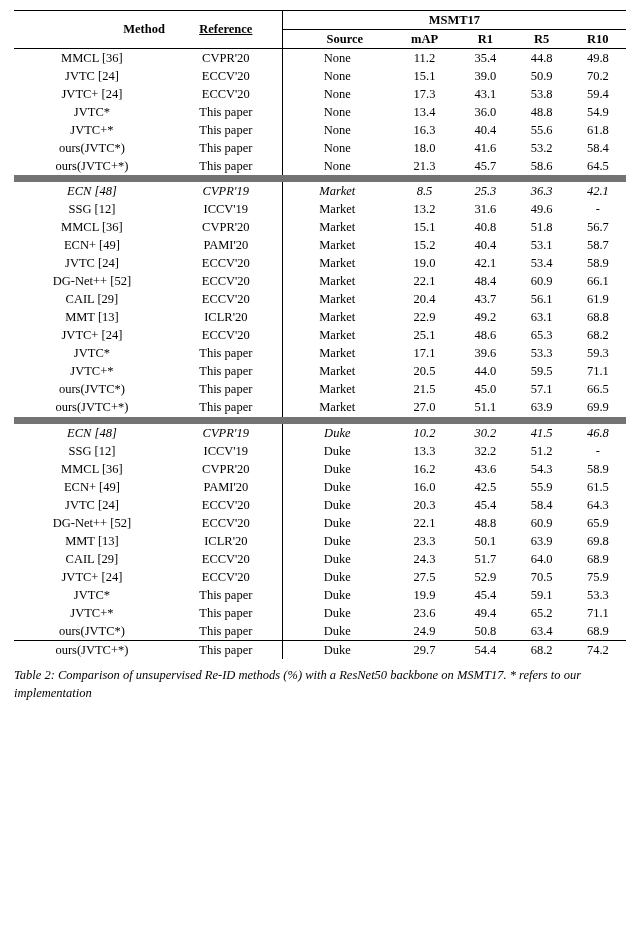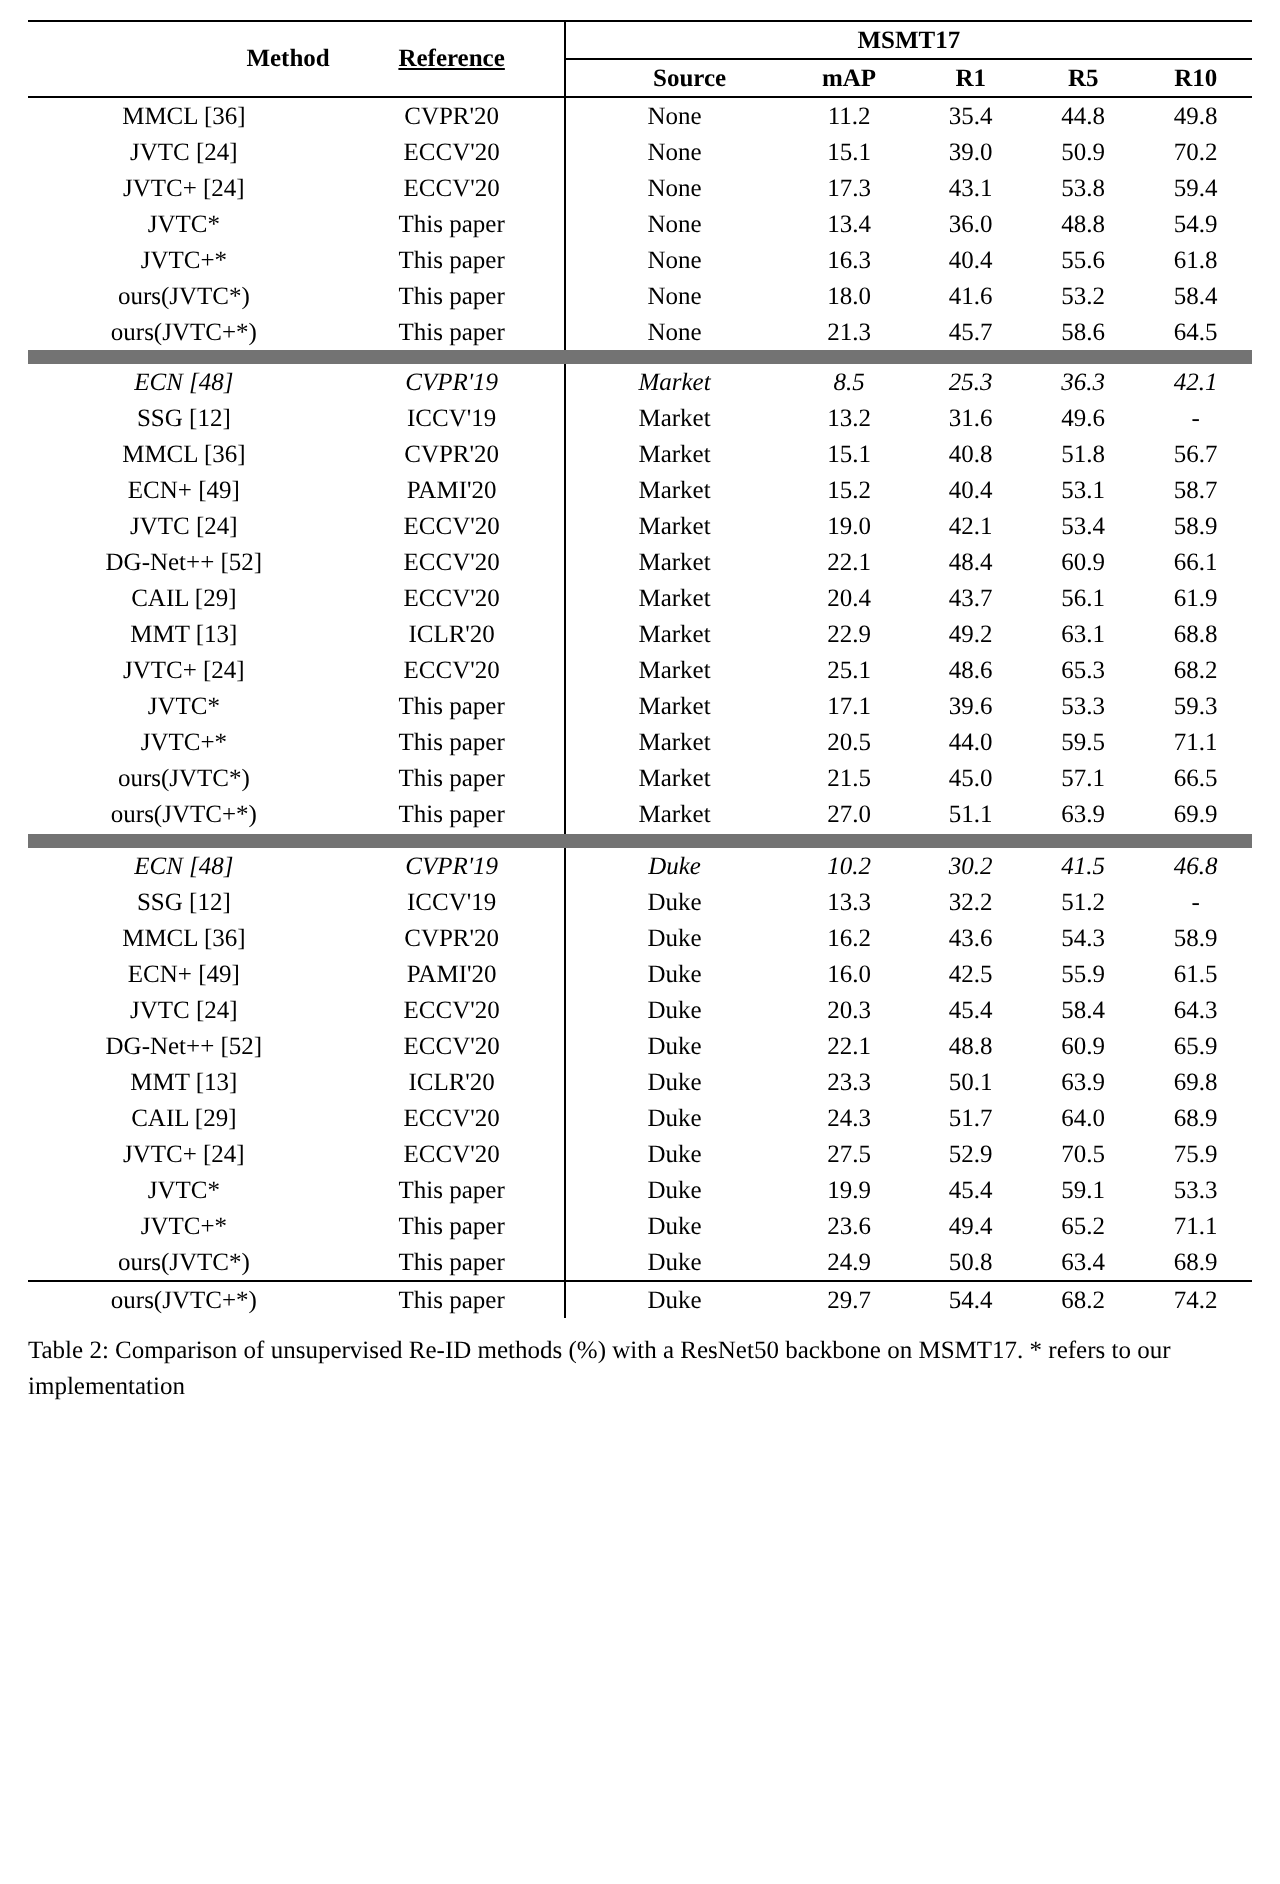--- a/index.html
+++ b/index.html
@@ -40,20 +40,21 @@
       font-style: italic;
     }
     .table-bottom {
       border-top: 1.5px solid #000;
     }
     .bold { font-weight: normal; }
     .caption {
       font-size: 12.5px;
       margin-top: 0;
       line-height: 1.4;
+      font-style: italic;
     }
     .outer-top {
       border-top: 1.5px solid #000;
     }
   </style>
 </head>
 <body>
 
 <table>
   <thead>

